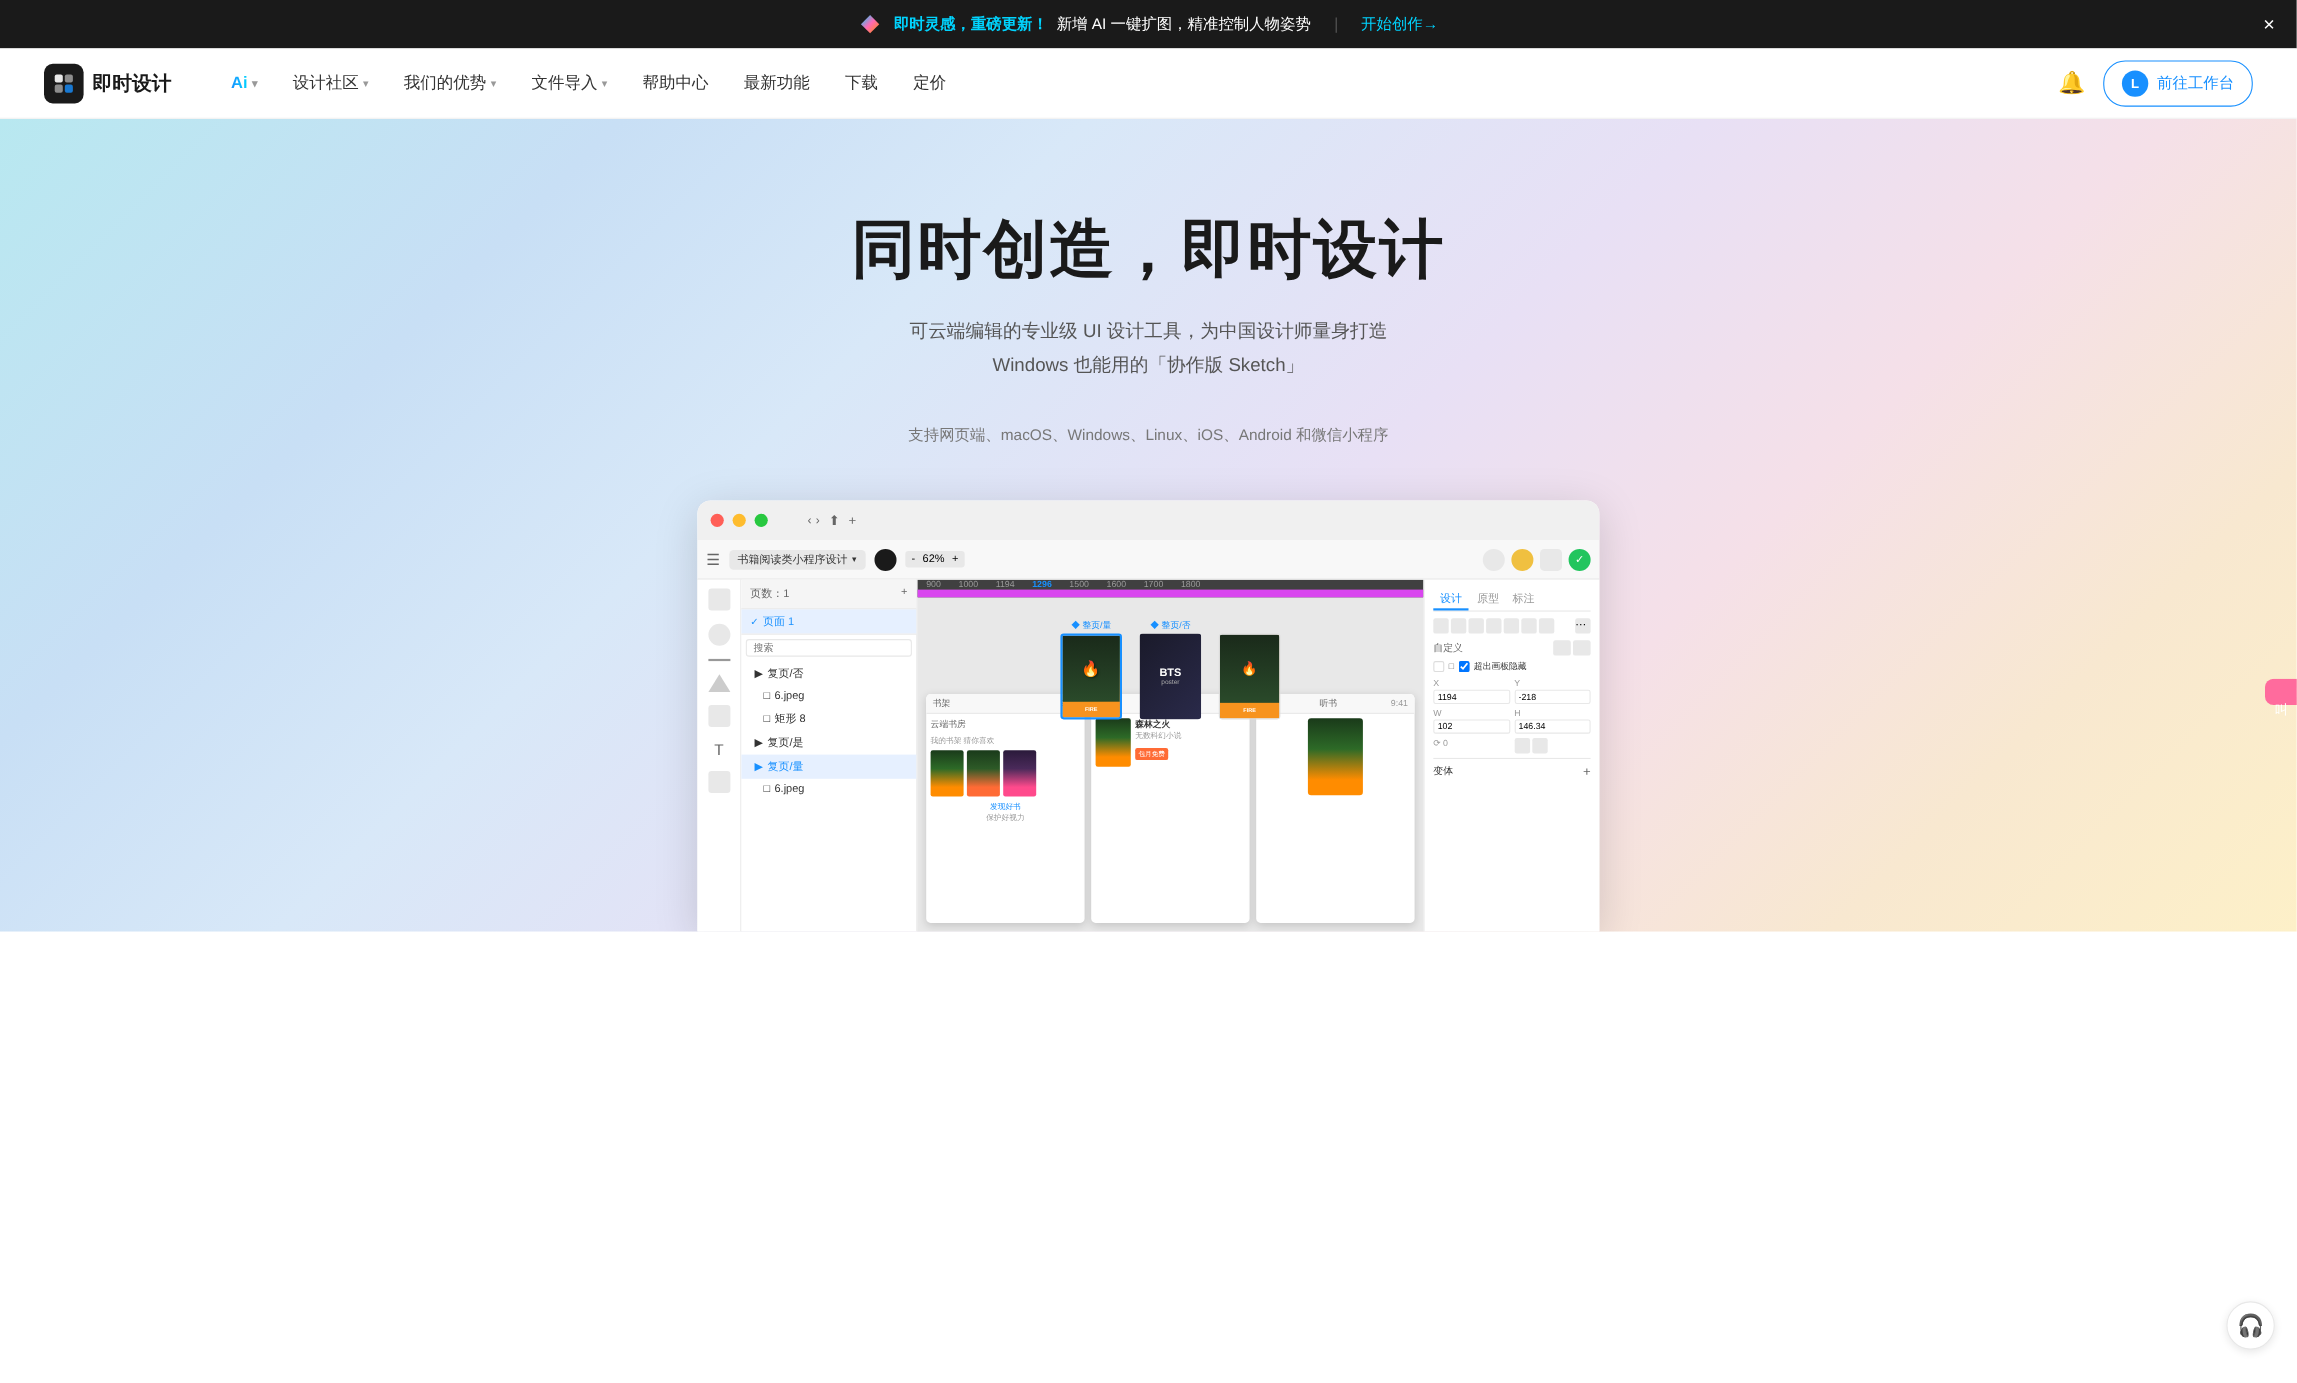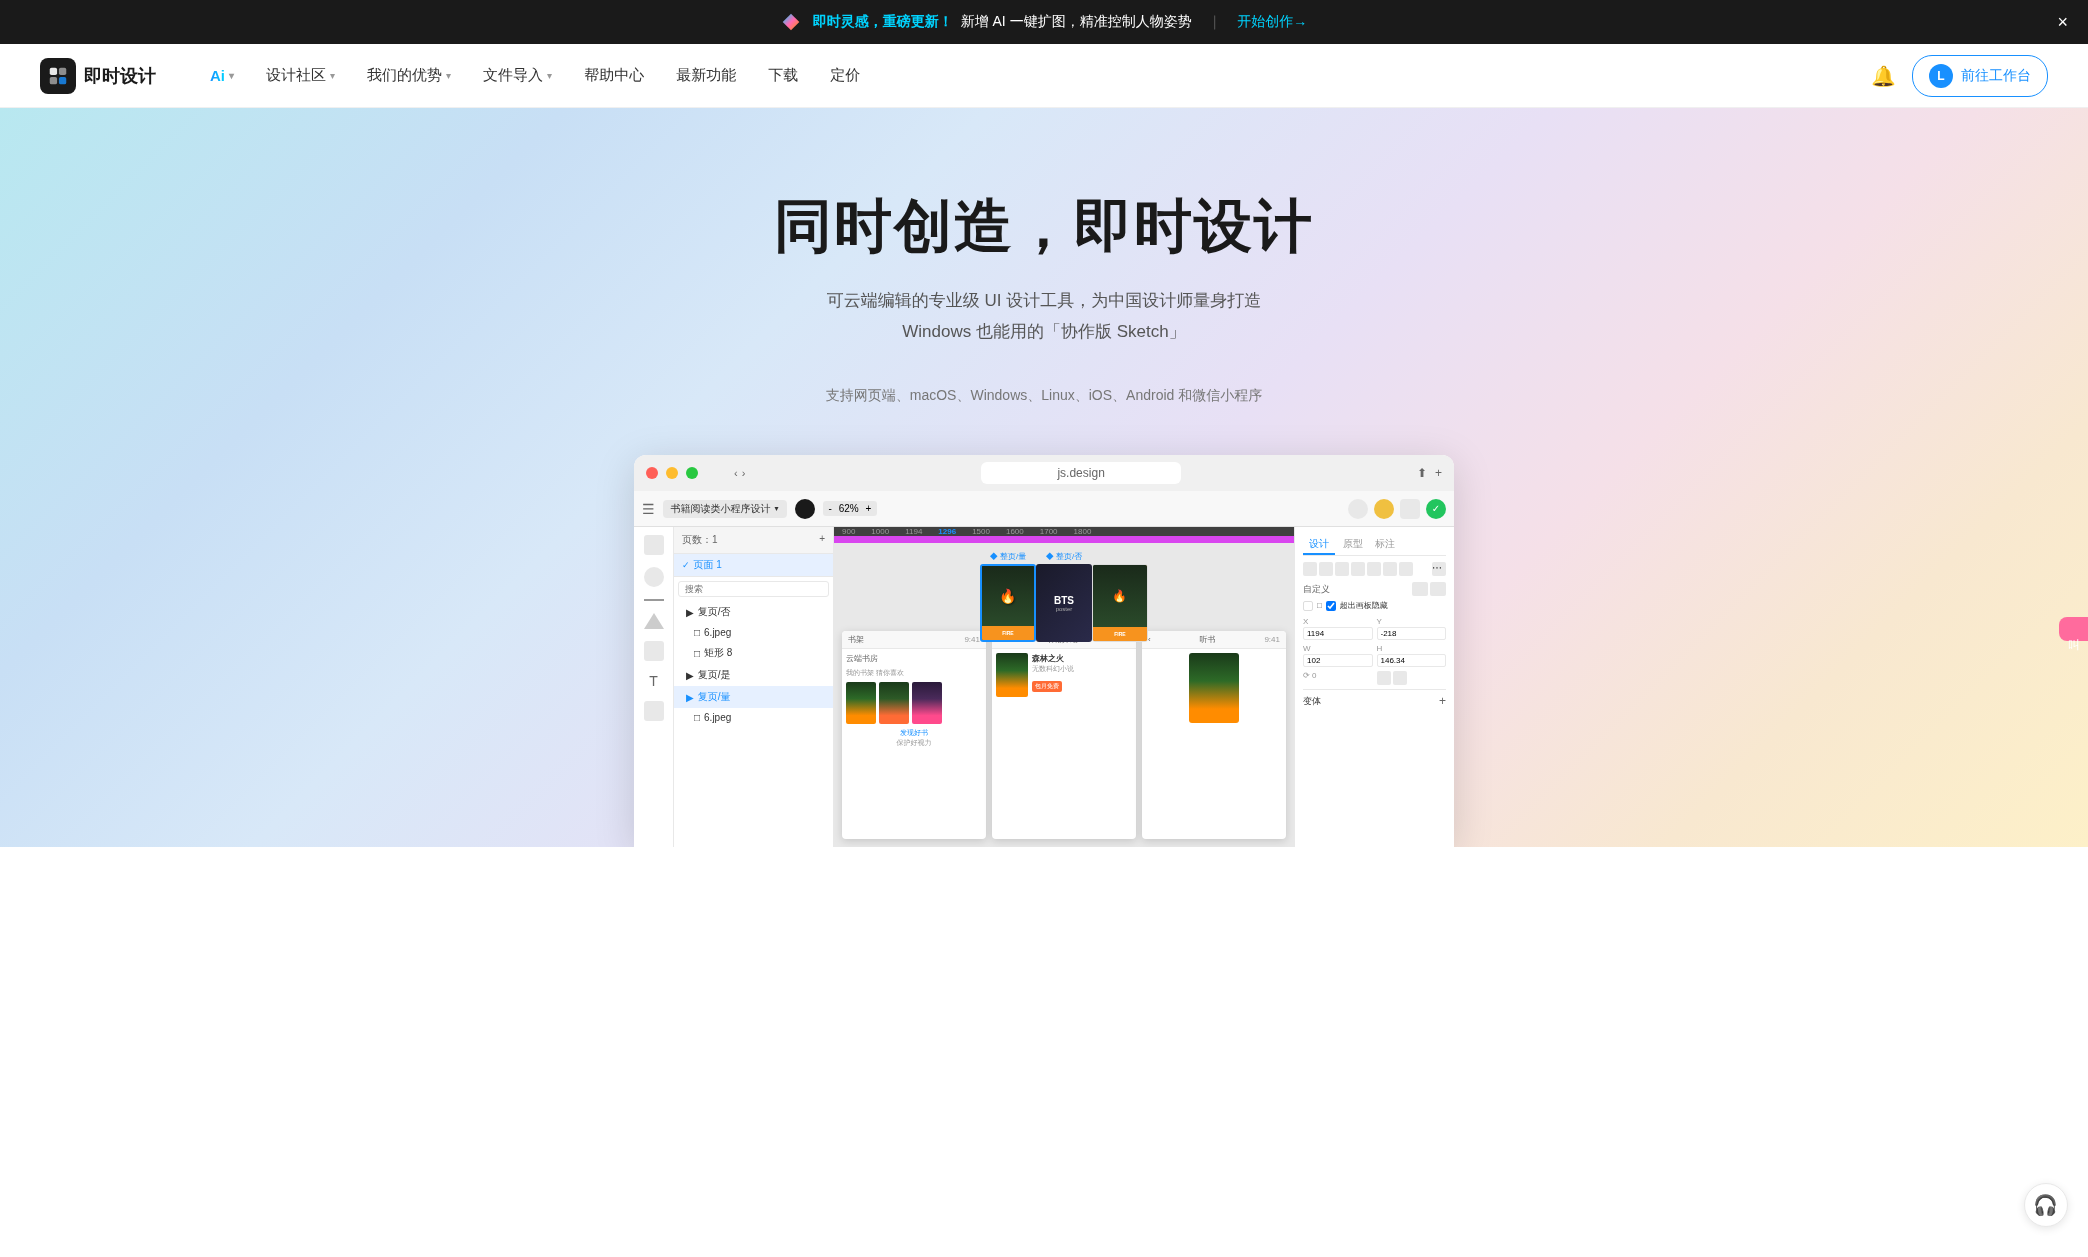--- a/index.html
+++ b/index.html
@@ -404,23 +404,20 @@
     <div class="app-titlebar">
       <div class="traffic-light tl-red"></div>
       <div class="traffic-light tl-yellow"></div>
       <div class="traffic-light tl-green"></div>
       <div style="width:20px"></div>
 
       <div style="display:flex;gap:4px;align-items:center;">
         <span style="font-size:11px;color:#666;cursor:pointer;">‹</span>
         <span style="font-size:11px;color:#666;cursor:pointer;">›</span>
       </div>
-      <div class="app-titlebar-center">
-        <div class="url-bar">js.design</div>
-      </div>
       <div style="display:flex;gap:8px;">
         <span style="font-size:12px;color:#666;">⬆</span>
         <span style="font-size:12px;color:#666;">+</span>
       </div>
     </div>
 
     <div style="background:#f8f8f8;height:36px;display:flex;align-items:center;padding:0 8px;border-bottom:1px solid #e0e0e0;gap:8px;">
       <span style="font-size:14px;color:#666;">☰</span>
       <div style="background:#e8e8e8;border-radius:4px;padding:2px 8px;font-size:10px;color:#333;display:flex;align-items:center;gap:4px;">
         <span>书籍阅读类小程序设计</span>
@@ -502,21 +499,21 @@
           <div style="font-size:8px;color:#999;padding:0 8px;">1194</div>
           <div style="font-size:8px;color:#999;padding:0 8px;color:#1890ff;font-weight:bold;">1296</div>
           <div style="font-size:8px;color:#999;padding:0 8px;">1500</div>
           <div style="font-size:8px;color:#999;padding:0 8px;">1600</div>
           <div style="font-size:8px;color:#999;padding:0 8px;">1700</div>
           <div style="font-size:8px;color:#999;padding:0 8px;">1800</div>
         </div>
 
         <div style="display:flex;height:calc(100% - 16px);padding:8px;gap:6px;">
 
-          <div style="position:absolute;top:24px;left:50%;transform:translateX(-50%);display:flex;gap:0;z-index:10;justify-content:center;">
+          <div style="position:absolute;top:36px;left:50%;transform:translateX(-50%);display:flex;gap:16px;z-index:10;justify-content:center;">
             <div style="text-align:center;">
               <div style="font-size:8px;color:#1890ff;margin-bottom:2px;">◆ 整页/量</div>
               <div style="width:56px;height:78px;background:linear-gradient(135deg,#1a3a1a,#2d5a27,#ff8c00);border-radius:3px;border:2px solid #1890ff;overflow:hidden;">
                 <div style="width:100%;height:100%;display:flex;flex-direction:column;">
                   <div style="flex:1;background:linear-gradient(to bottom,#1a2a1a,#2a4a2a);display:flex;align-items:center;justify-content:center;">
                     <span style="color:#f7931e;font-size:14px;font-weight:bold;text-shadow:1px 1px 2px rgba(0,0,0,0.5);">🔥</span>
                   </div>
                   <div style="background:#f7931e;height:14px;display:flex;align-items:center;justify-content:center;">
                     <span style="font-size:5px;color:#fff;font-weight:bold;">FIRE</span>
                   </div>

